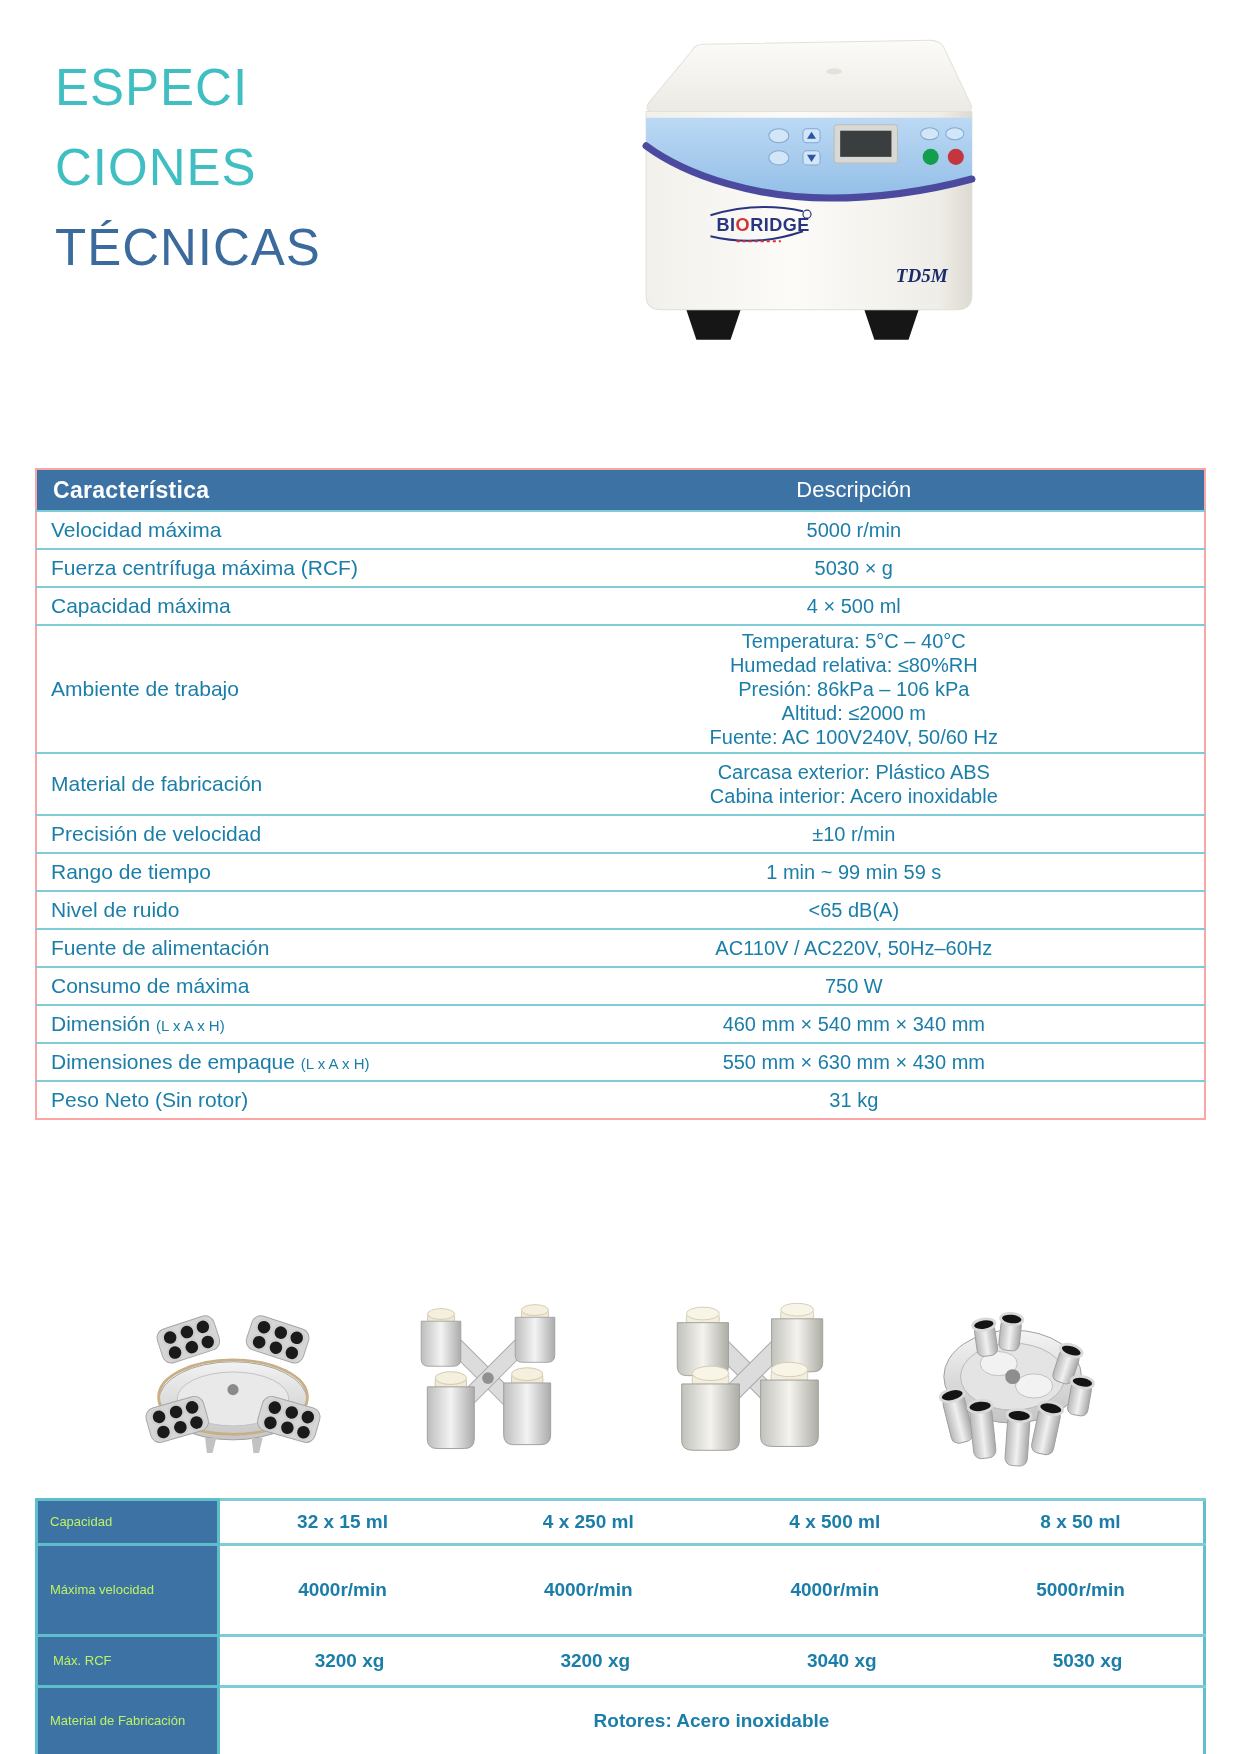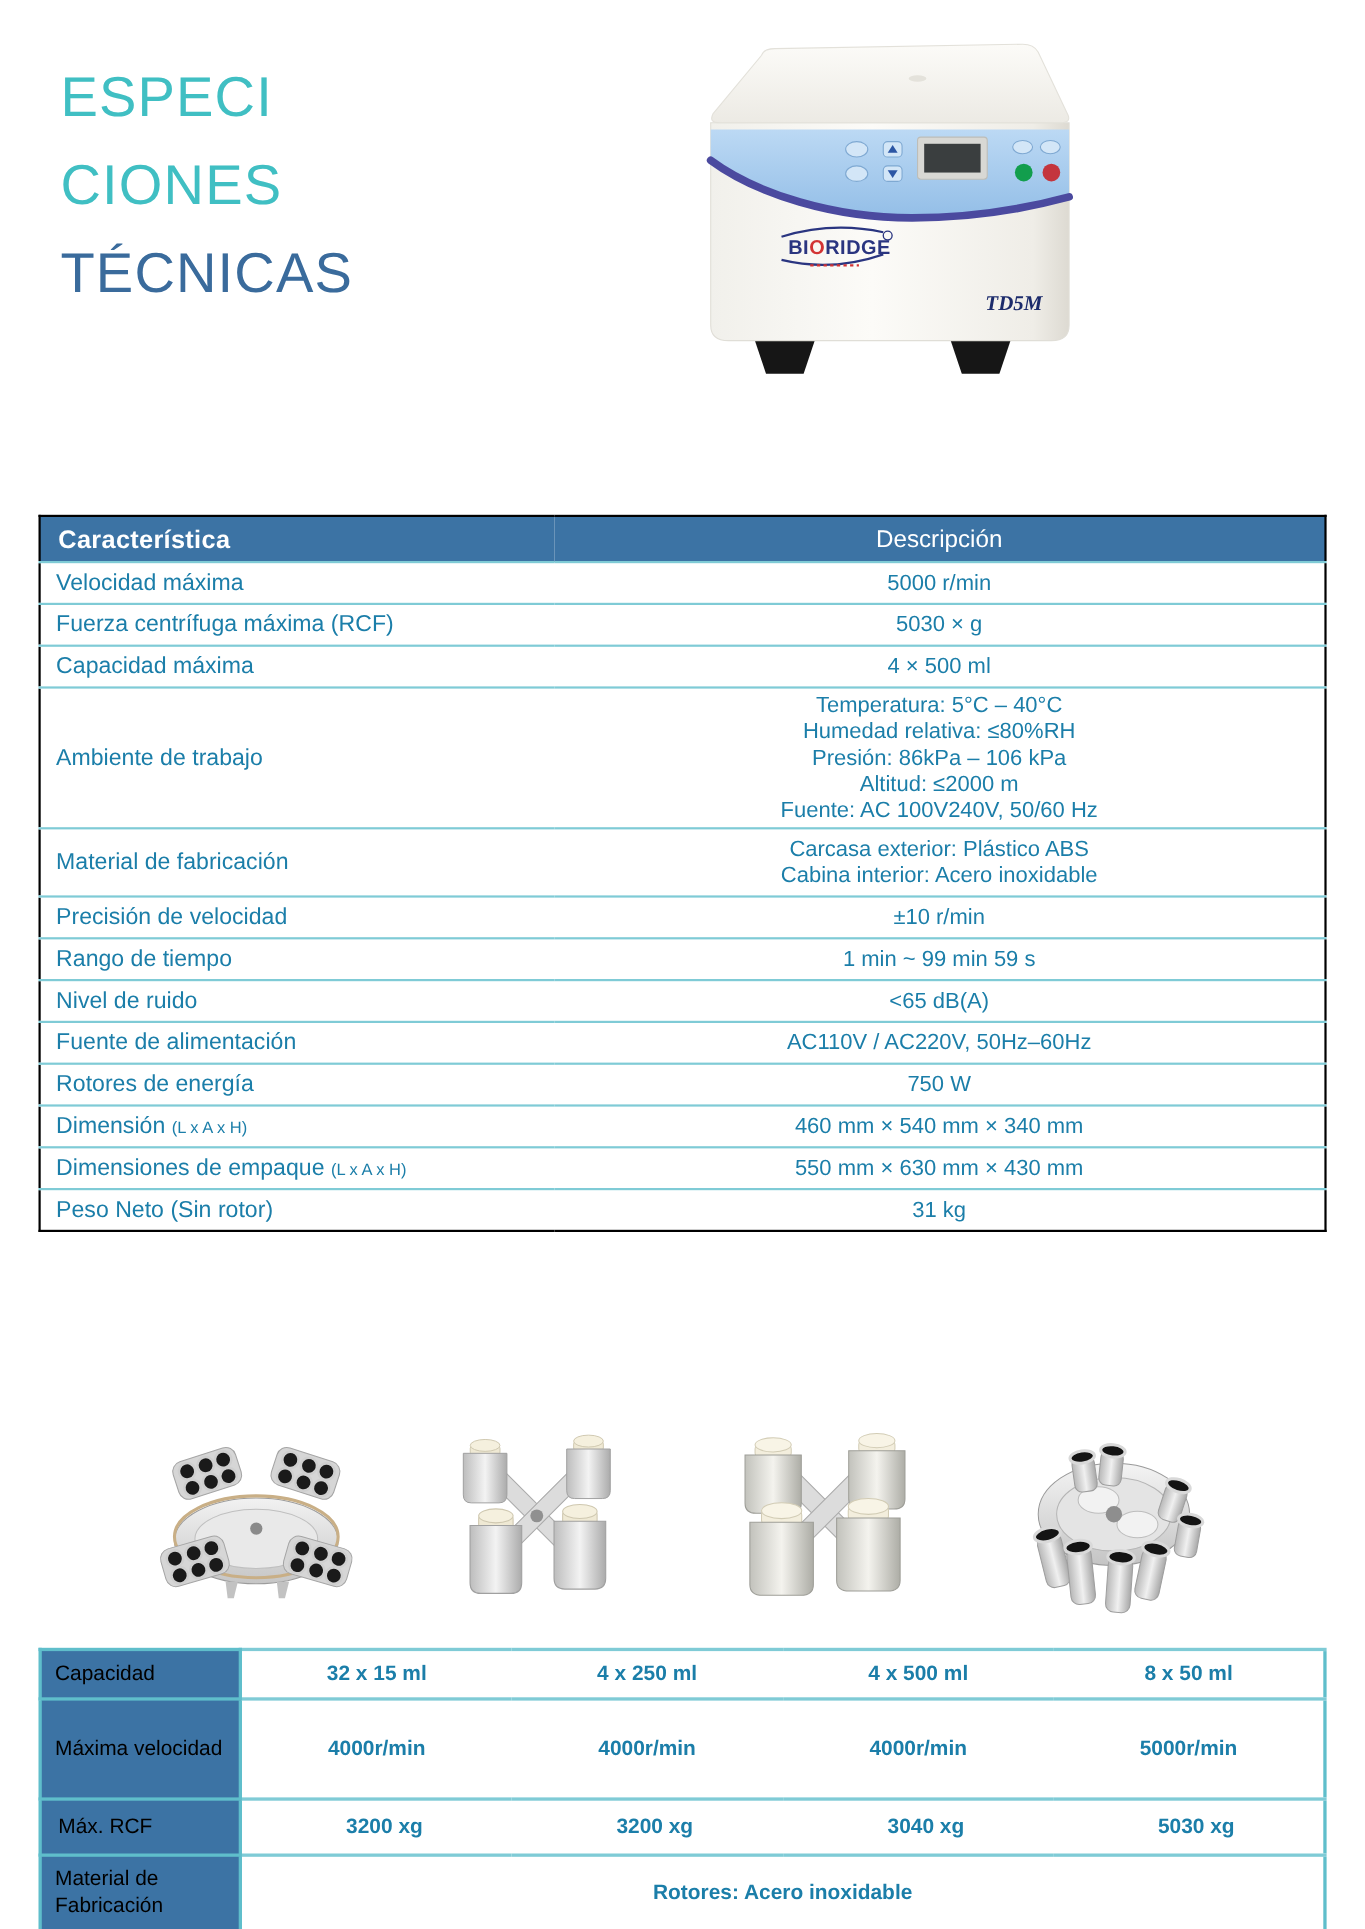--- a/index.html
+++ b/index.html
@@ -9,42 +9,42 @@
   
   .hero{position:relative;height:440px;}
   .big-title{position:absolute;left:55px;top:48px;font-size:51px;line-height:80px;
              letter-spacing:1px;font-weight:400;}
   .big-title .teal{color:#40BFC3;}
   .big-title .blue{color:#3A6B9C;font-weight:500;}
   .device-wrap{position:absolute;left:628px;top:16px;width:362px;height:340px;}
 
   
   table.spec{margin:28px 35px 0 35px;width:1171px;border-collapse:collapse;
-             border:2px solid #000000;table-layout:fixed;}
+             border:2px solid #fca5a5;table-layout:fixed;}
   table.spec th{background:#3C73A4;color:#FFFFFF;height:38px;vertical-align:middle;}
   th.char{text-align:left;padding-left:16px;font-size:23px;font-weight:bold;letter-spacing:.3px;}
   th.desc{text-align:center;font-size:22px;font-weight:400;}
   table.spec td{border-top:2px solid #7FCBD6;vertical-align:middle;color:#1B7EA9;}
   td.lbl{text-align:left;padding-left:14px;font-size:21px;}
   td.val{text-align:center;font-size:20px;line-height:24px;}
   .suffix{font-size:15px;}
   tr.h1 td{height:34px;}
   tr.hAmb td{height:124px;}
   tr.hMat td{height:58px;}
 
   
   .rotors{margin-top:158px;padding:0 140px;display:flex;justify-content:space-between;
           align-items:flex-end;height:196px;}
   .rotor{flex:0 0 auto;}
 
   
   table.rtable{margin:24px 35px 0 35px;width:1171px;border-collapse:collapse;
                border:3px solid #5FBECB;table-layout:fixed;}
   table.rtable td{vertical-align:middle;}
-  td.rlbl{background:#3C73A4;color:#000000;font-size:19px;line-height:24px;
+  td.rlbl{background:#3C73A4;color:#bef264;font-size:13px;line-height:24px;
           padding-left:12px;border:3px solid #5FBECB;width:182px;}
   td.rval{color:#1B7EA9;font-size:19px;text-align:center;border-top:3px solid #7FCBD6;font-weight:bold;}
   tr.r1 td{height:40px;}
   tr.r2 td{height:86px;}
   tr.r3 td{height:46px;padding-left:15px;}
   tr.r4 td{height:64px;}
 </style>
 </head>
 <body>
 
@@ -166,21 +166,21 @@
     </tr>
     <tr class="h1">
       <td class="lbl">Nivel de ruido</td>
       <td class="val">&lt;65 dB(A)</td>
     </tr>
     <tr class="h1">
       <td class="lbl">Fuente de alimentación</td>
       <td class="val">AC110V / AC220V, 50Hz–60Hz</td>
     </tr>
     <tr class="h1">
-      <td class="lbl">Rotores de energía</td>
+      <td class="lbl">Consumo de máxima</td>
       <td class="val">750 W</td>
     </tr>
     <tr class="h1">
       <td class="lbl">
         <span>Dimensión</span>
         <span class="suffix">(L x A x H)</span>
       </td>
       <td class="val">460 mm × 540 mm × 340 mm</td>
     </tr>
     <tr class="h1">

